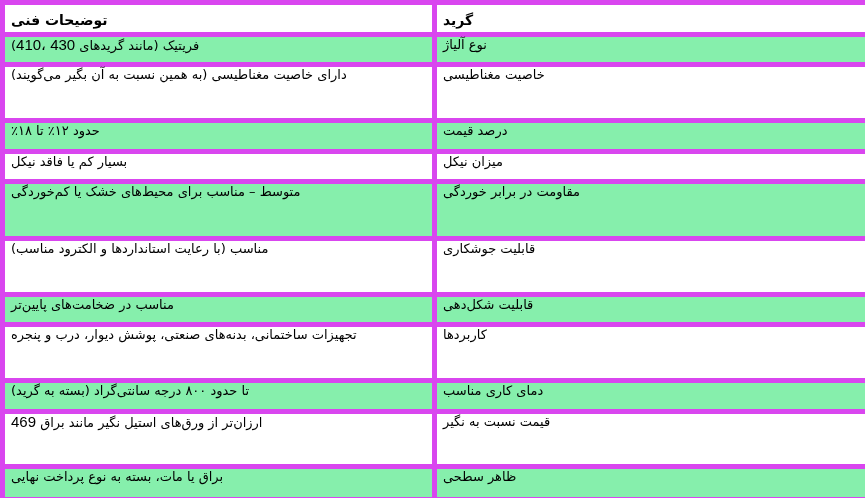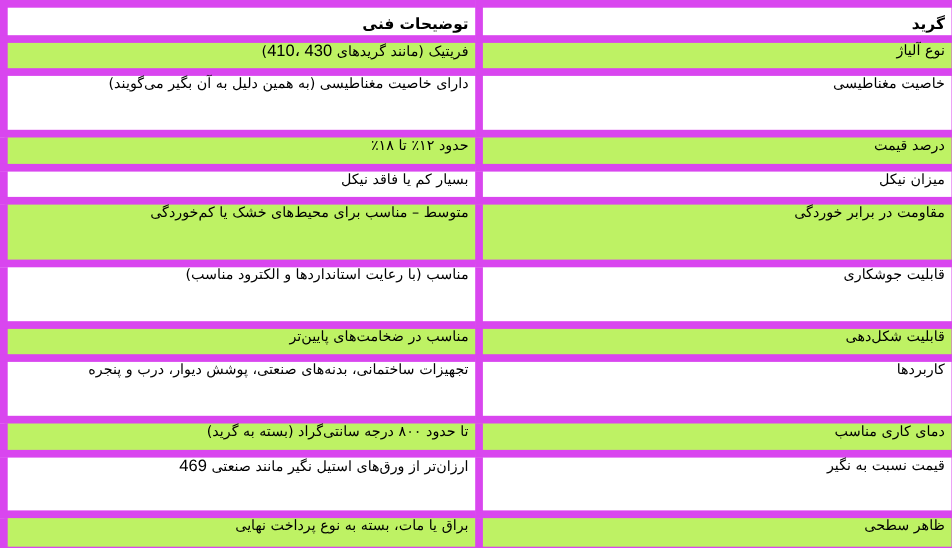--- a/index.html
+++ b/index.html
@@ -3,28 +3,28 @@
 <meta charset="utf-8">
 <style>
   html, body { margin:0; padding:0; background:#ffffff; }
   body { width:865px; height:498px; overflow:hidden; font-family:"DejaVu Sans", sans-serif; }
   table.spec {
     position:absolute; left:0; top:0;
     width:865px; border-collapse:collapse; direction:rtl;
     table-layout:fixed;
   }
   table.spec td, table.spec th {
-    border:7px solid #d946ef; padding:0 6px;
-    text-align:right; vertical-align:top;
+    border:5px solid #d946ef; padding:0 6px;
+    text-align:left; vertical-align:top;
     font-size:13px; color:#000; line-height:16px;
   }
   table.spec th { font-weight:bold; font-size:14px; padding-top:7px; }
   td.feat { font-weight:normal; font-size:13.5px; padding-top:7px; }
   td.desc { padding-top:6px; }
-  tr.shade td { background:#bef264; }
+  tr.shade td { background:#86efac; }
   .b { font-weight:normal; }
   .num { font-family:"Liberation Sans", sans-serif; font-size:15px; }
   col.c1 { width:433px; } col.c2 { width:432px; }
 </style>
 </head>
 <body>
 
 <table class="spec">
   <colgroup>
       <col class="c1">
@@ -36,21 +36,21 @@
       <th>توضیحات فنی</th>
     </tr>
   </thead>
   <tbody id="rows">
       <tr class="shade" style="height: 30px;">
         <td class="feat">نوع آلیاژ</td>
         <td class="desc"><span>فریتیک (مانند گریدهای </span><span class="num">430 ،410</span><span>)</span></td>
       </tr>
       <tr style="height: 56px;">
         <td class="feat">خاصیت مغناطیسی</td>
-        <td class="desc"><span class="b">دارای خاصیت مغناطیسی</span><span> (به همین دلیل به آن بگیر می‌گویند)</span></td>
+        <td class="desc"><span class="b">دارای خاصیت مغناطیسی</span><span> (به همین نسبت به آن بگیر می‌گویند)</span></td>
       </tr>
       <tr class="shade" style="height: 31px;">
         <td class="feat">درصد قیمت</td>
         <td class="desc"><span>حدود ۱۲٪ تا ۱۸٪</span></td>
       </tr>
       <tr style="height: 30px;">
         <td class="feat">میزان نیکل</td>
         <td class="desc"><span>بسیار کم یا فاقد نیکل</span></td>
       </tr>
       <tr class="shade" style="height: 57px;">
@@ -68,20 +68,20 @@
       <tr style="height: 56px;">
         <td class="feat">کاربردها</td>
         <td class="desc"><span>تجهیزات ساختمانی، بدنه‌های صنعتی، پوشش دیوار، درب و پنجره</span></td>
       </tr>
       <tr class="shade" style="height: 31px;">
         <td class="feat">دمای کاری مناسب</td>
         <td class="desc"><span>تا حدود ۸۰۰ درجه سانتی‌گراد (بسته به گرید)</span></td>
       </tr>
       <tr style="height: 55px;">
         <td class="feat">قیمت نسبت به نگیر</td>
-        <td class="desc"><span class="b">ارزان‌تر</span><span> از ورق‌های استیل نگیر مانند صنعتی </span><span class="num">469</span></td>
+        <td class="desc"><span class="b">ارزان‌تر</span><span> از ورق‌های استیل نگیر مانند براق </span><span class="num">469</span></td>
       </tr>
       <tr class="shade" style="height: 33px;">
         <td class="feat">ظاهر سطحی</td>
         <td class="desc"><span>براق یا مات، بسته به نوع پرداخت نهایی</span></td>
       </tr>
     </tbody>
 </table>
 
 </body></html>

